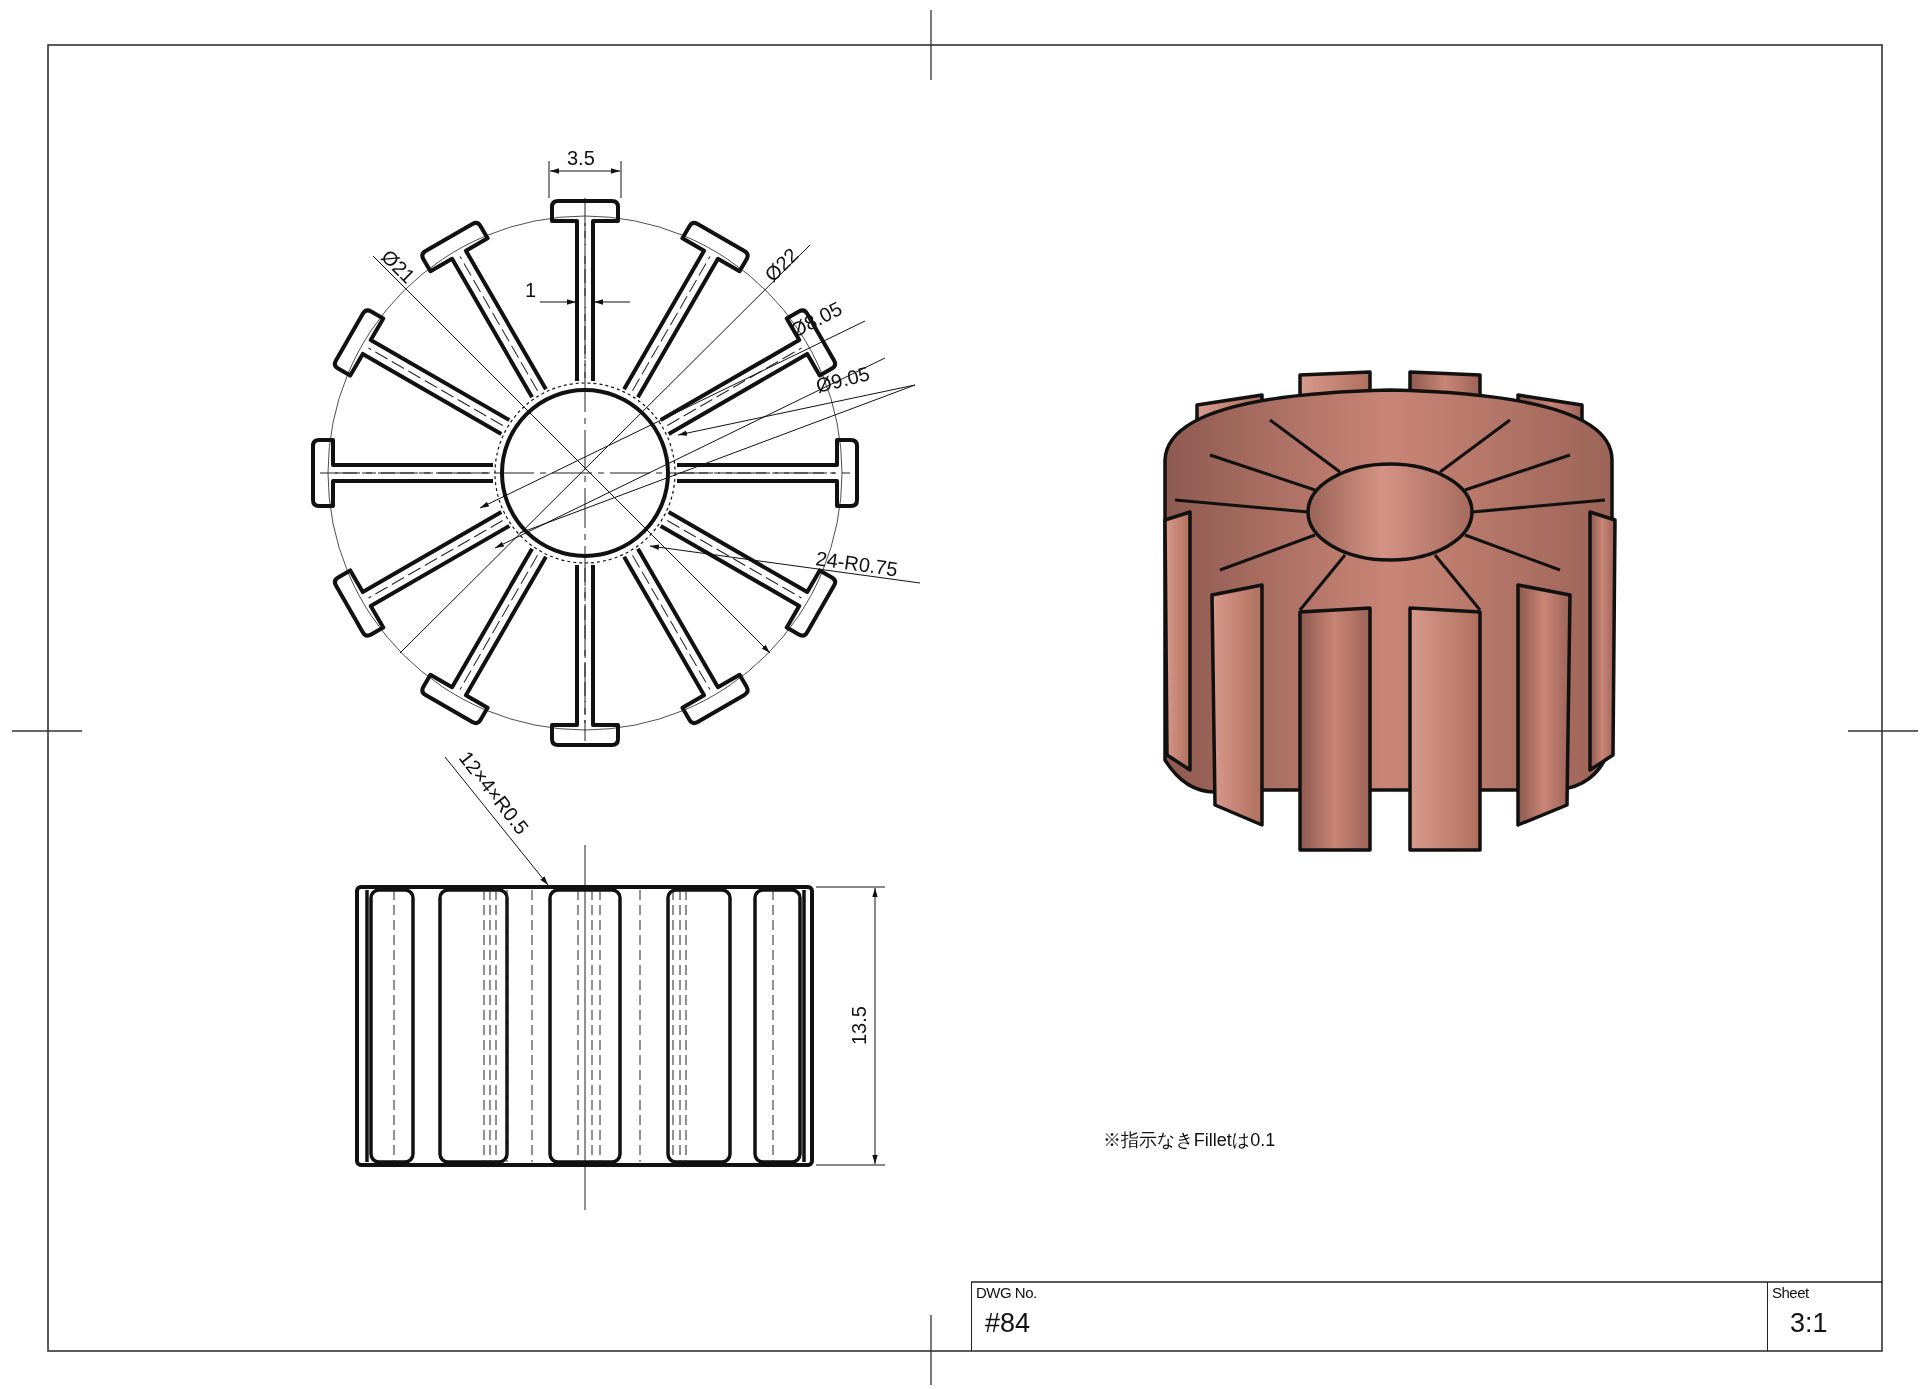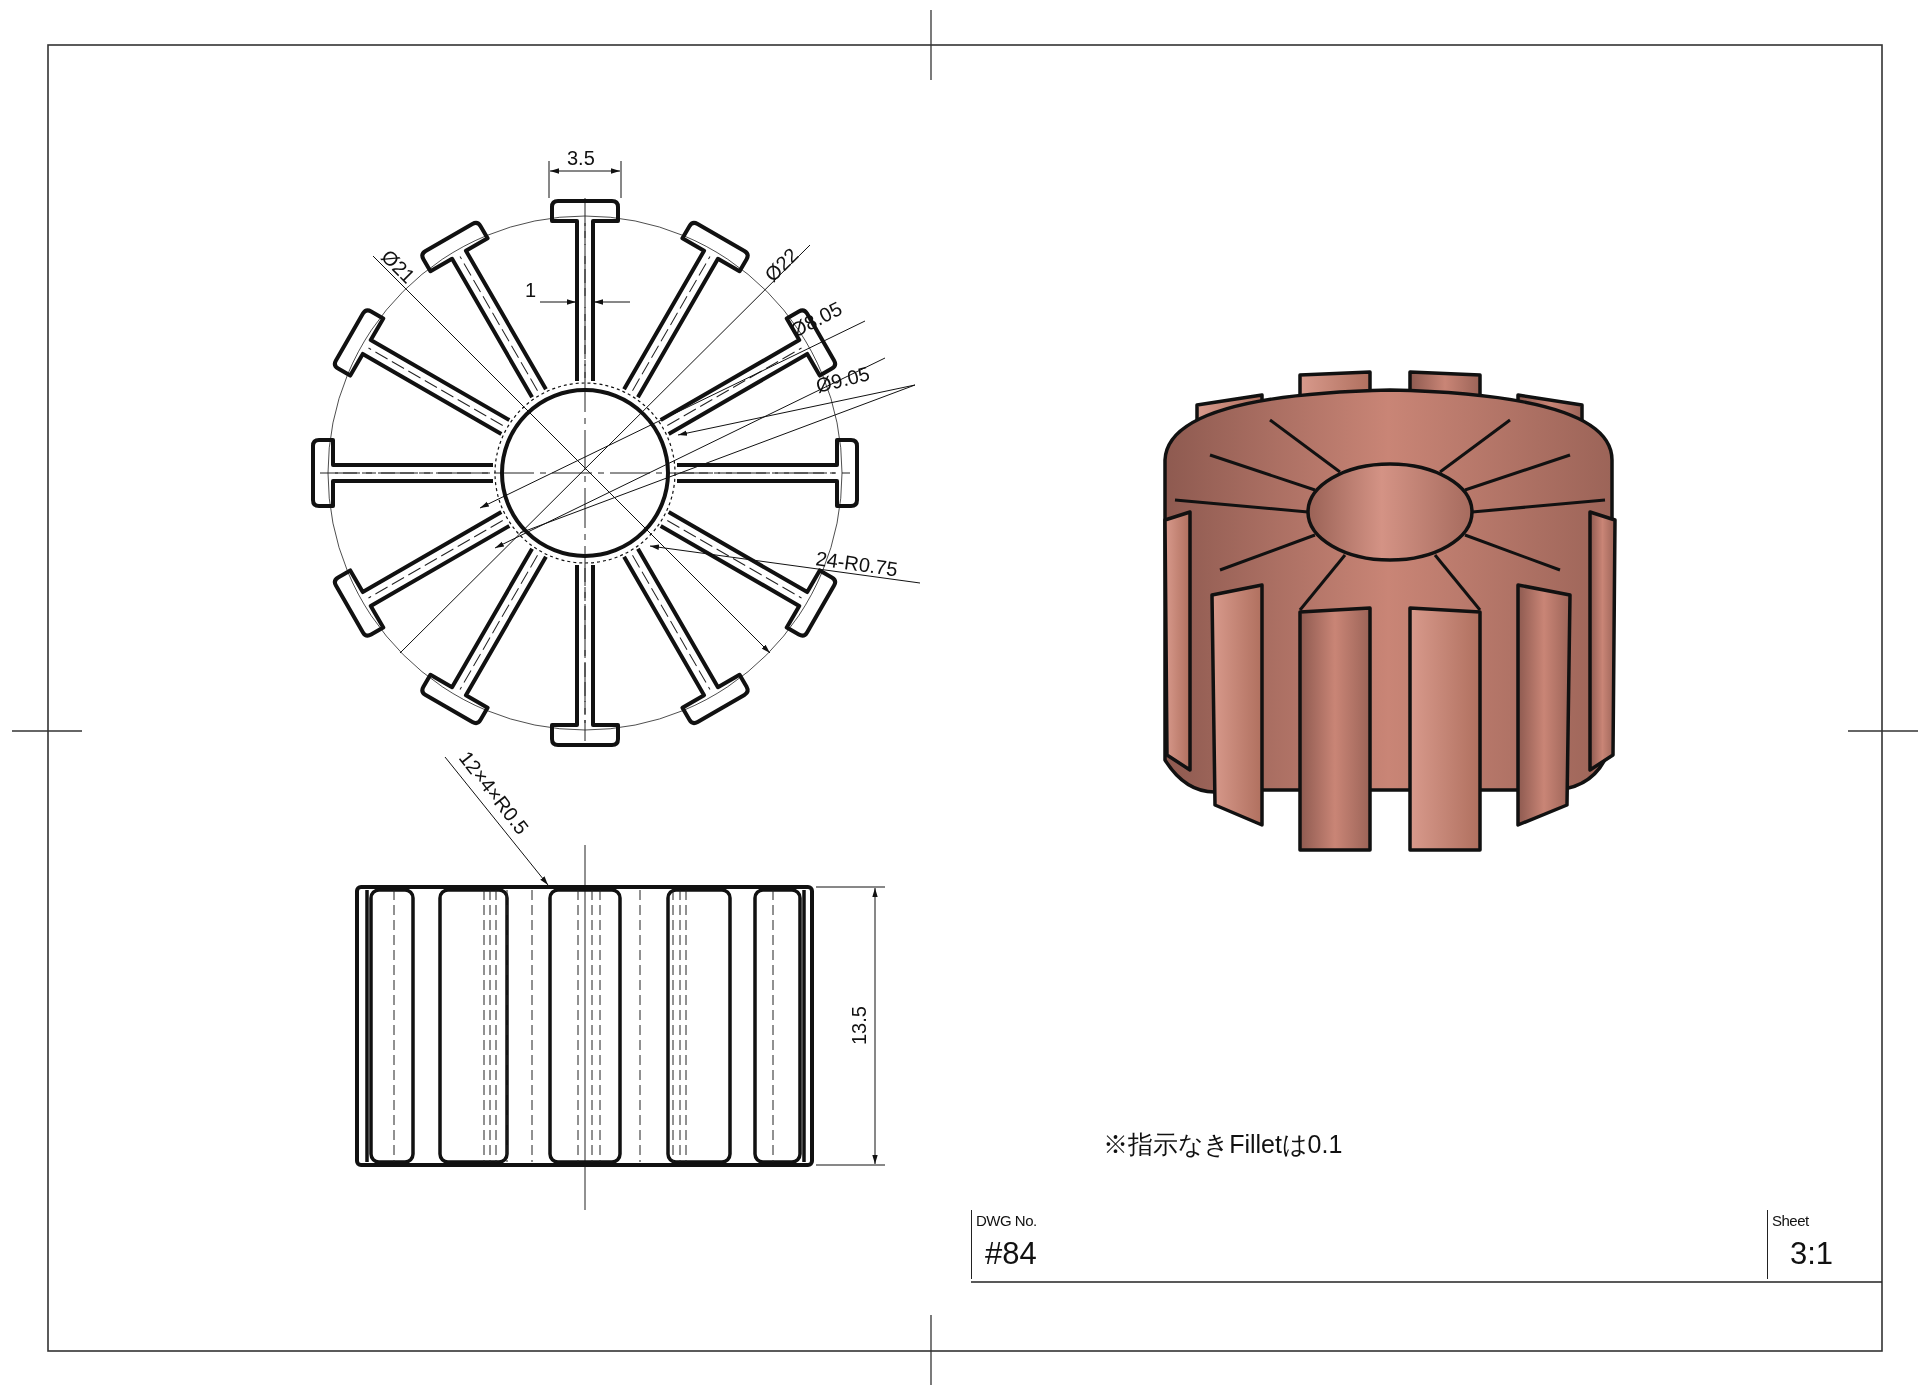--- a/index.html
+++ b/index.html
@@ -1,21 +1,21 @@
 <!DOCTYPE html>
 <html><head>
 <meta charset="utf-8">
 <style>
   html,body{margin:0;padding:0;background:#ffffff;}
   body{width:1920px;height:1389px;position:relative;overflow:hidden;font-family:"Liberation Sans",sans-serif;color:#111;}
   #sheet{position:absolute;left:0;top:0;width:1920px;height:1364px;}
-  .tb{position:absolute;top:1210px;height:69px;border-left:1.5px solid #222;box-sizing:border-box;text-decoration:underline;}
+  .tb{position:absolute;top:1282px;height:69px;border-left:1.5px solid #222;box-sizing:border-box;text-decoration:underline;}
   .tb-label{position:absolute;left:4px;top:2px;font-size:15px;letter-spacing:-0.5px;}
-  .tb-value{position:absolute;top:26px;font-size:31px;}
-  .note{position:absolute;left:1103px;top:1128px;font-size:25px;}
+  .tb-value{position:absolute;top:26px;font-size:27px;}
+  .note{position:absolute;left:1103px;top:1128px;font-size:18px;}
   .dimtxt{font-family:"Liberation Sans",sans-serif;font-size:20px;fill:#111;}
 </style>
 </head>
 <body>
 
 <div id="sheet">
 <svg width="1920" height="1389" viewBox="0 0 1920 1389" xmlns="http://www.w3.org/2000/svg">
   <defs>
     <linearGradient id="cu1" x1="0" x2="1" y1="0" y2="0">
       <stop offset="0" stop-color="#8e5a50"></stop>

